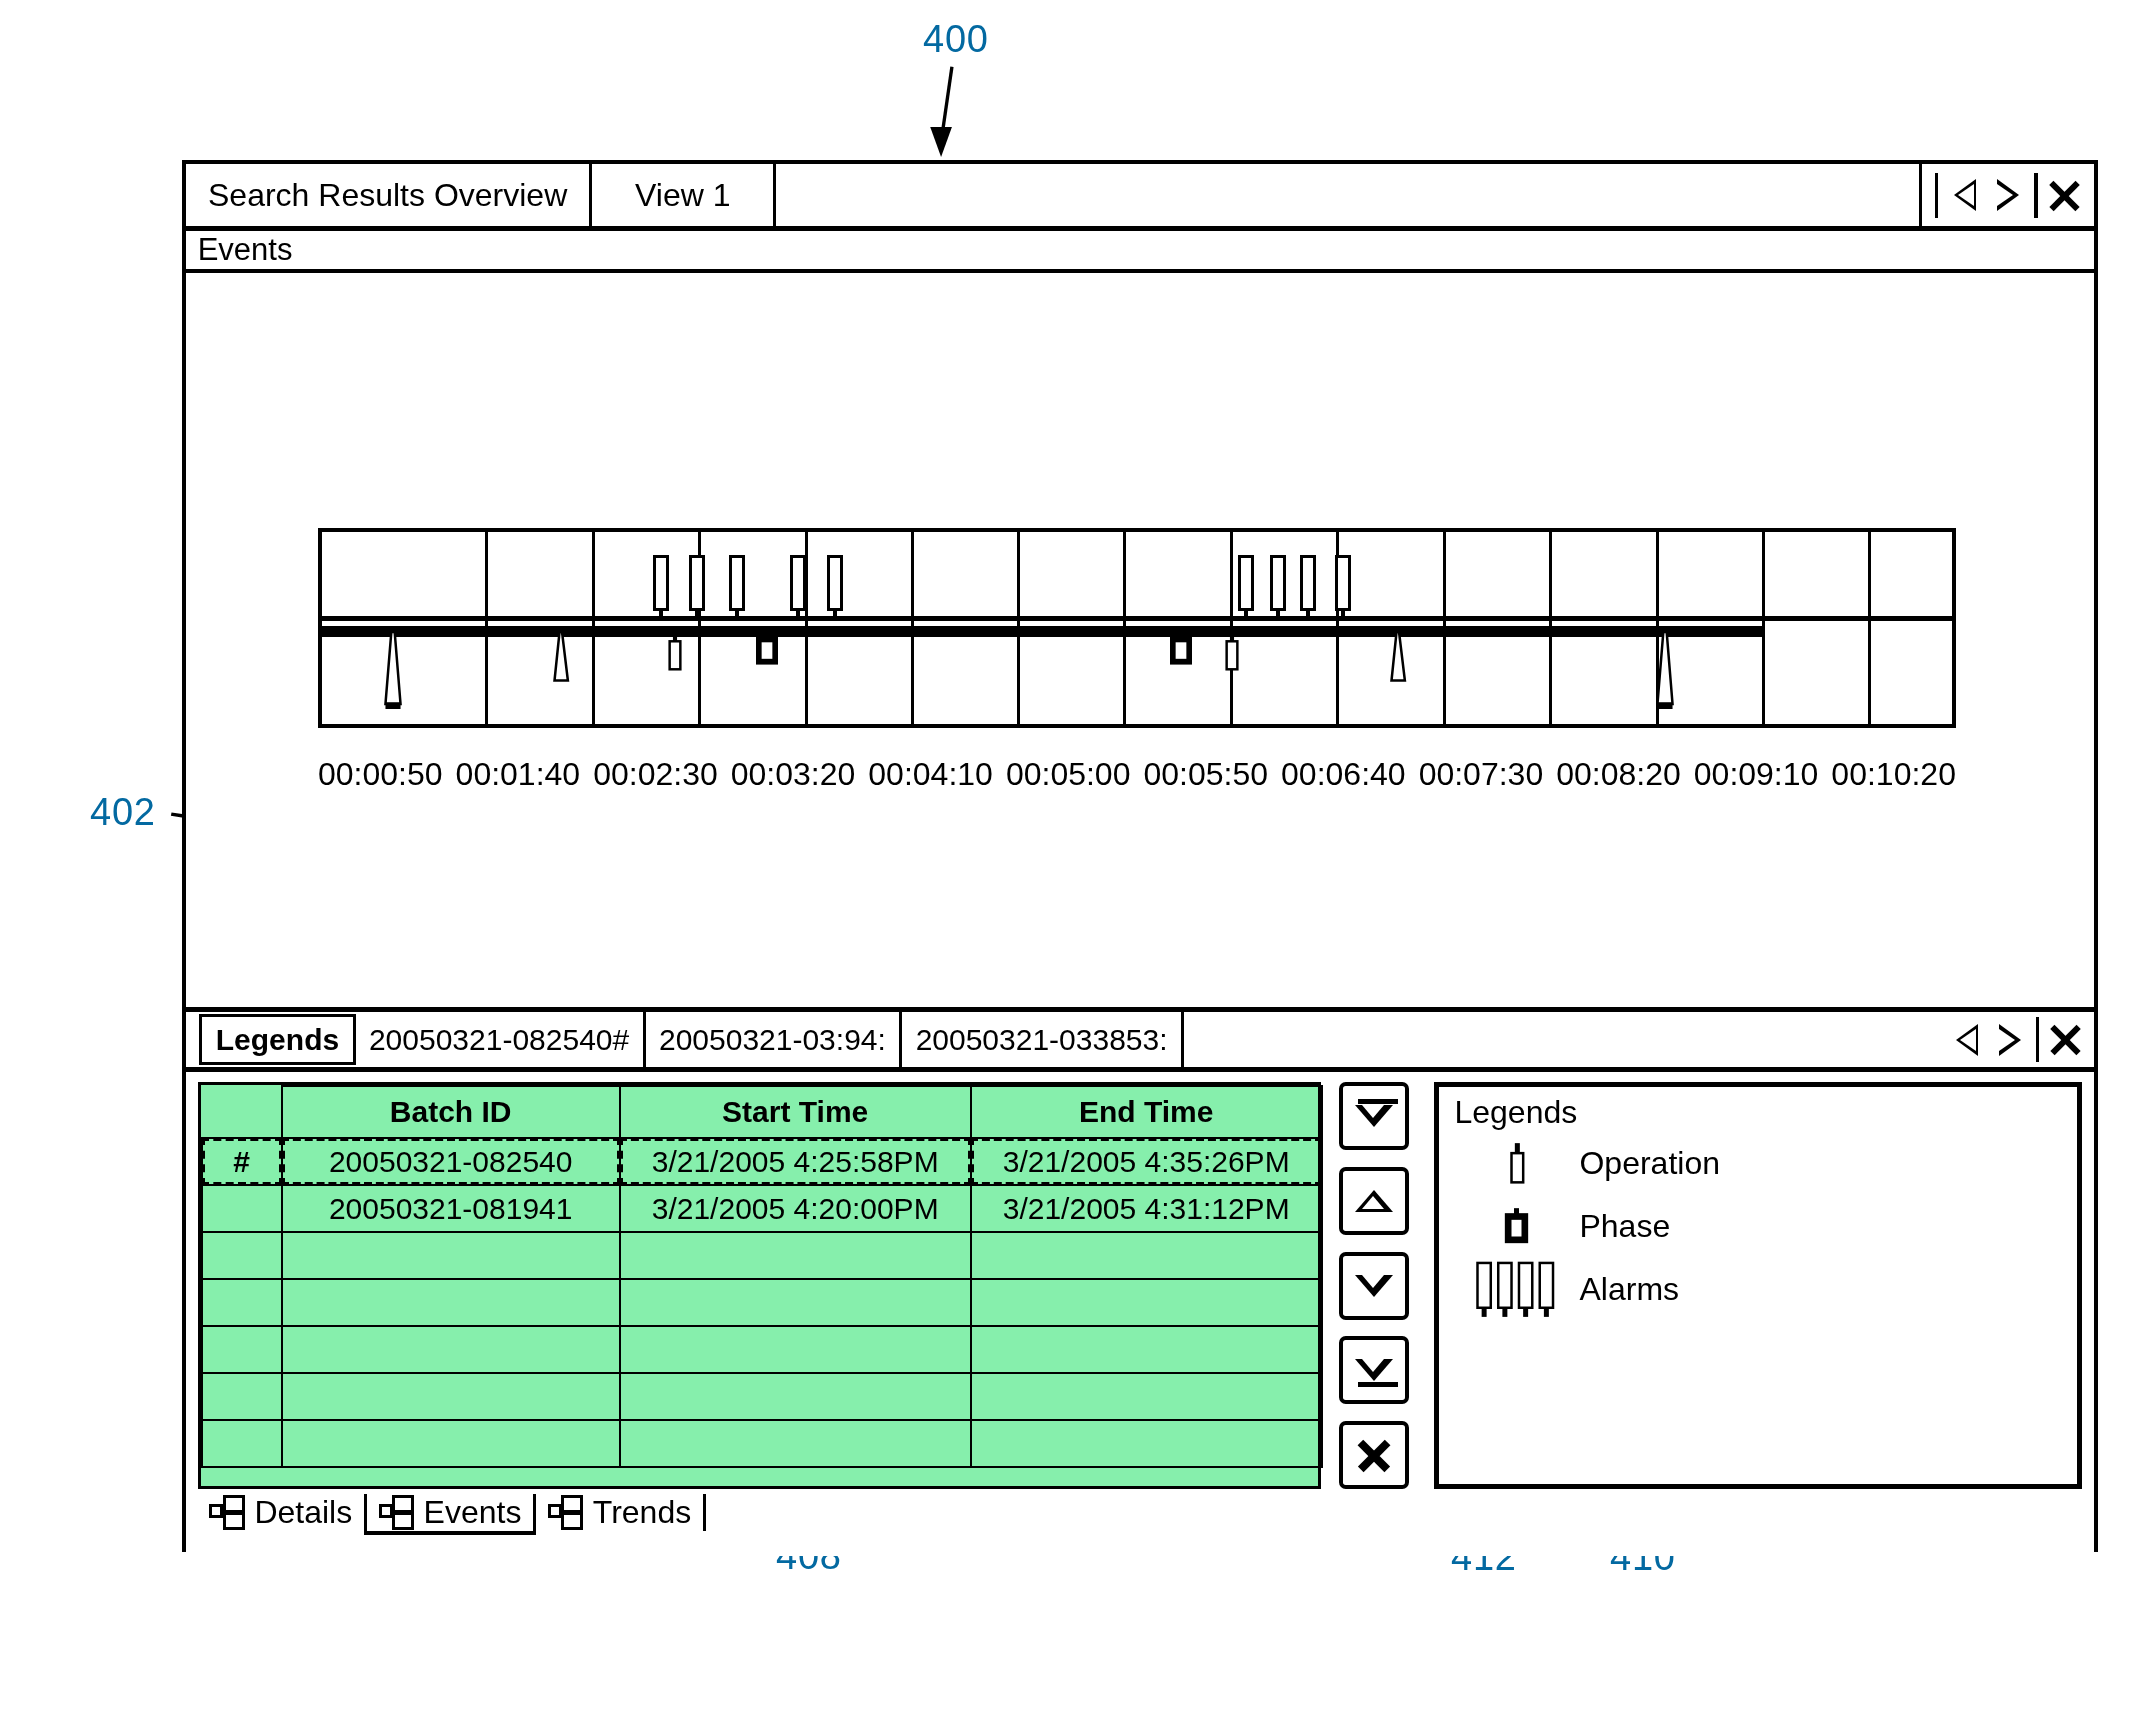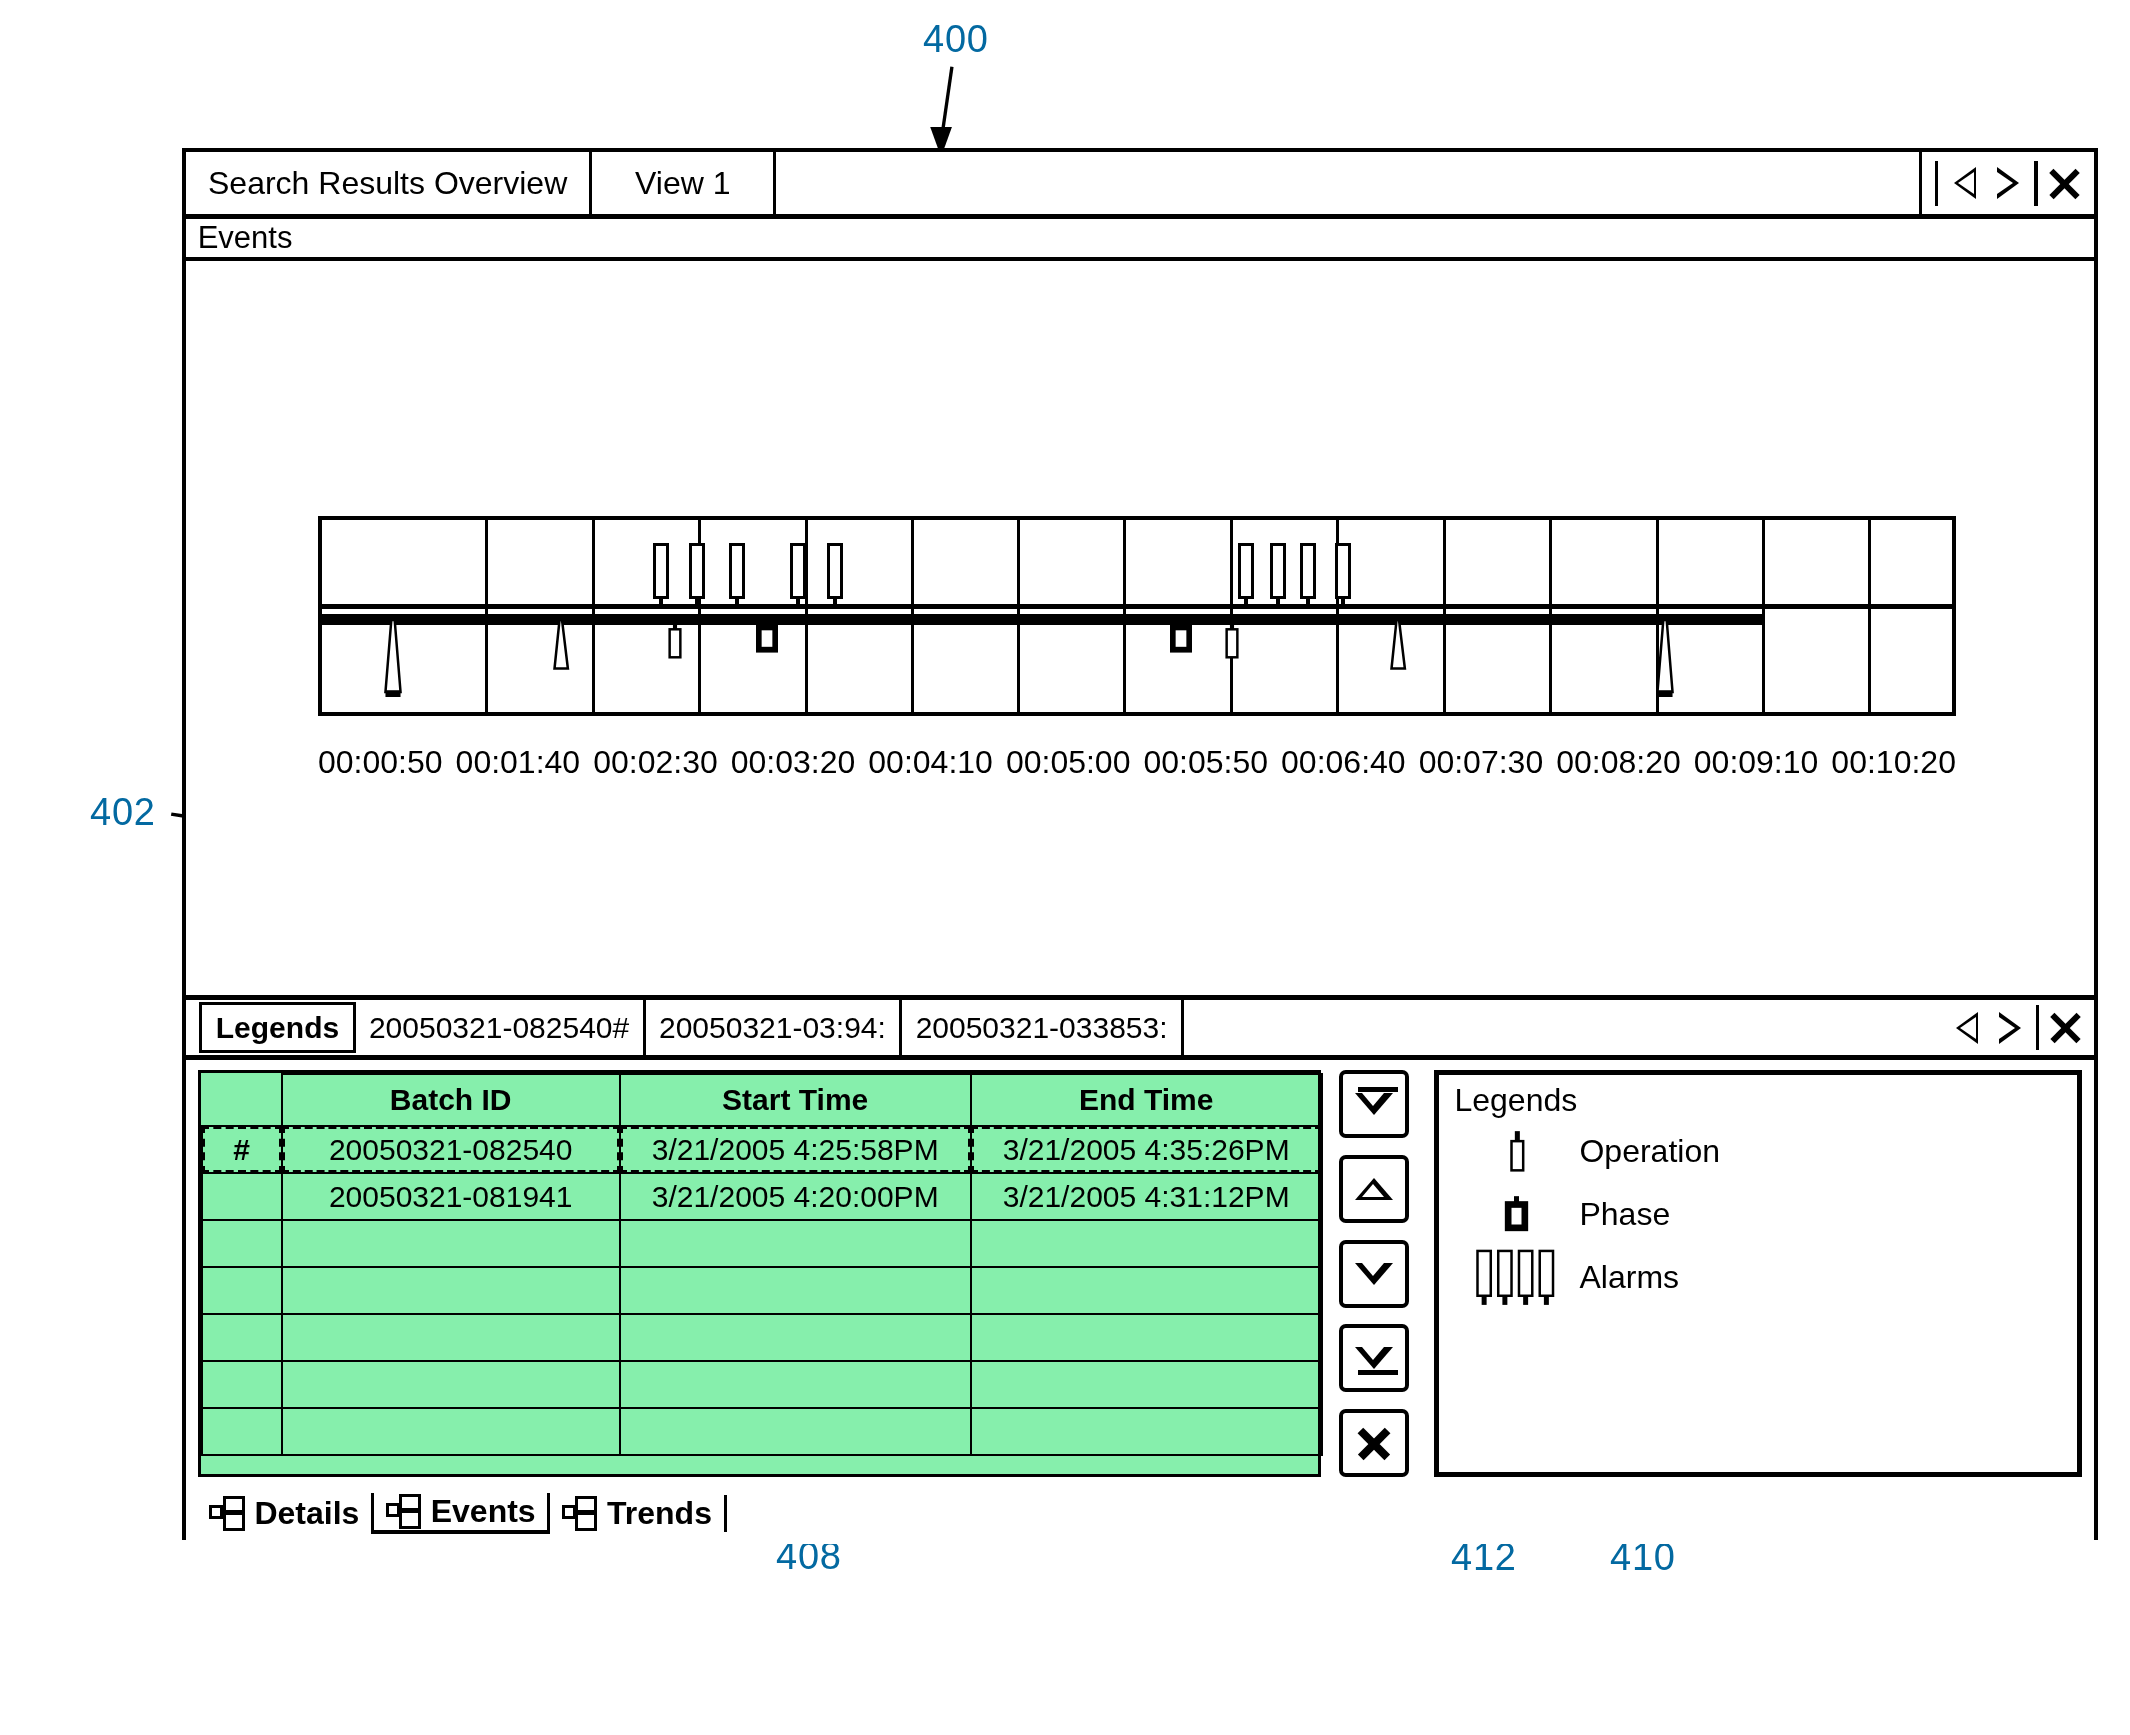--- a/index.html
+++ b/index.html
@@ -27,21 +27,21 @@
     position: absolute;
     left: 0; top: 0;
     width: 2131px; height: 1736px;
     pointer-events: none;
   }
 
   
   #app-window {
     position: absolute;
     left: 182px;
-    top: 148px;
+    top: 160px;
     width: 1916px;
     height: 1392px;
     border: 4.2px solid #000;
     background: #fff;
     box-sizing: border-box;
   }
 
   
   #titlebar {
     position: relative;
@@ -398,24 +398,23 @@
   .legend-label { font-size: 32px; }
 
   
   #bottom-tabs {
     position: absolute;
     left: 11.7px;
     bottom: 0;
     height: 62px;
     width: 1883px;
     display: flex;
-    align-items: center;
+    align-items: flex-start;
     border-top: 0;
     box-sizing: border-box;
-    font-weight: bold;
   }
   .btab {
     display: flex;
     align-items: center;
     gap: 10px;
     padding: 0 11.7px;
     font-size: 32px;
     box-sizing: border-box;
     background: #fff;
     white-space: nowrap;

